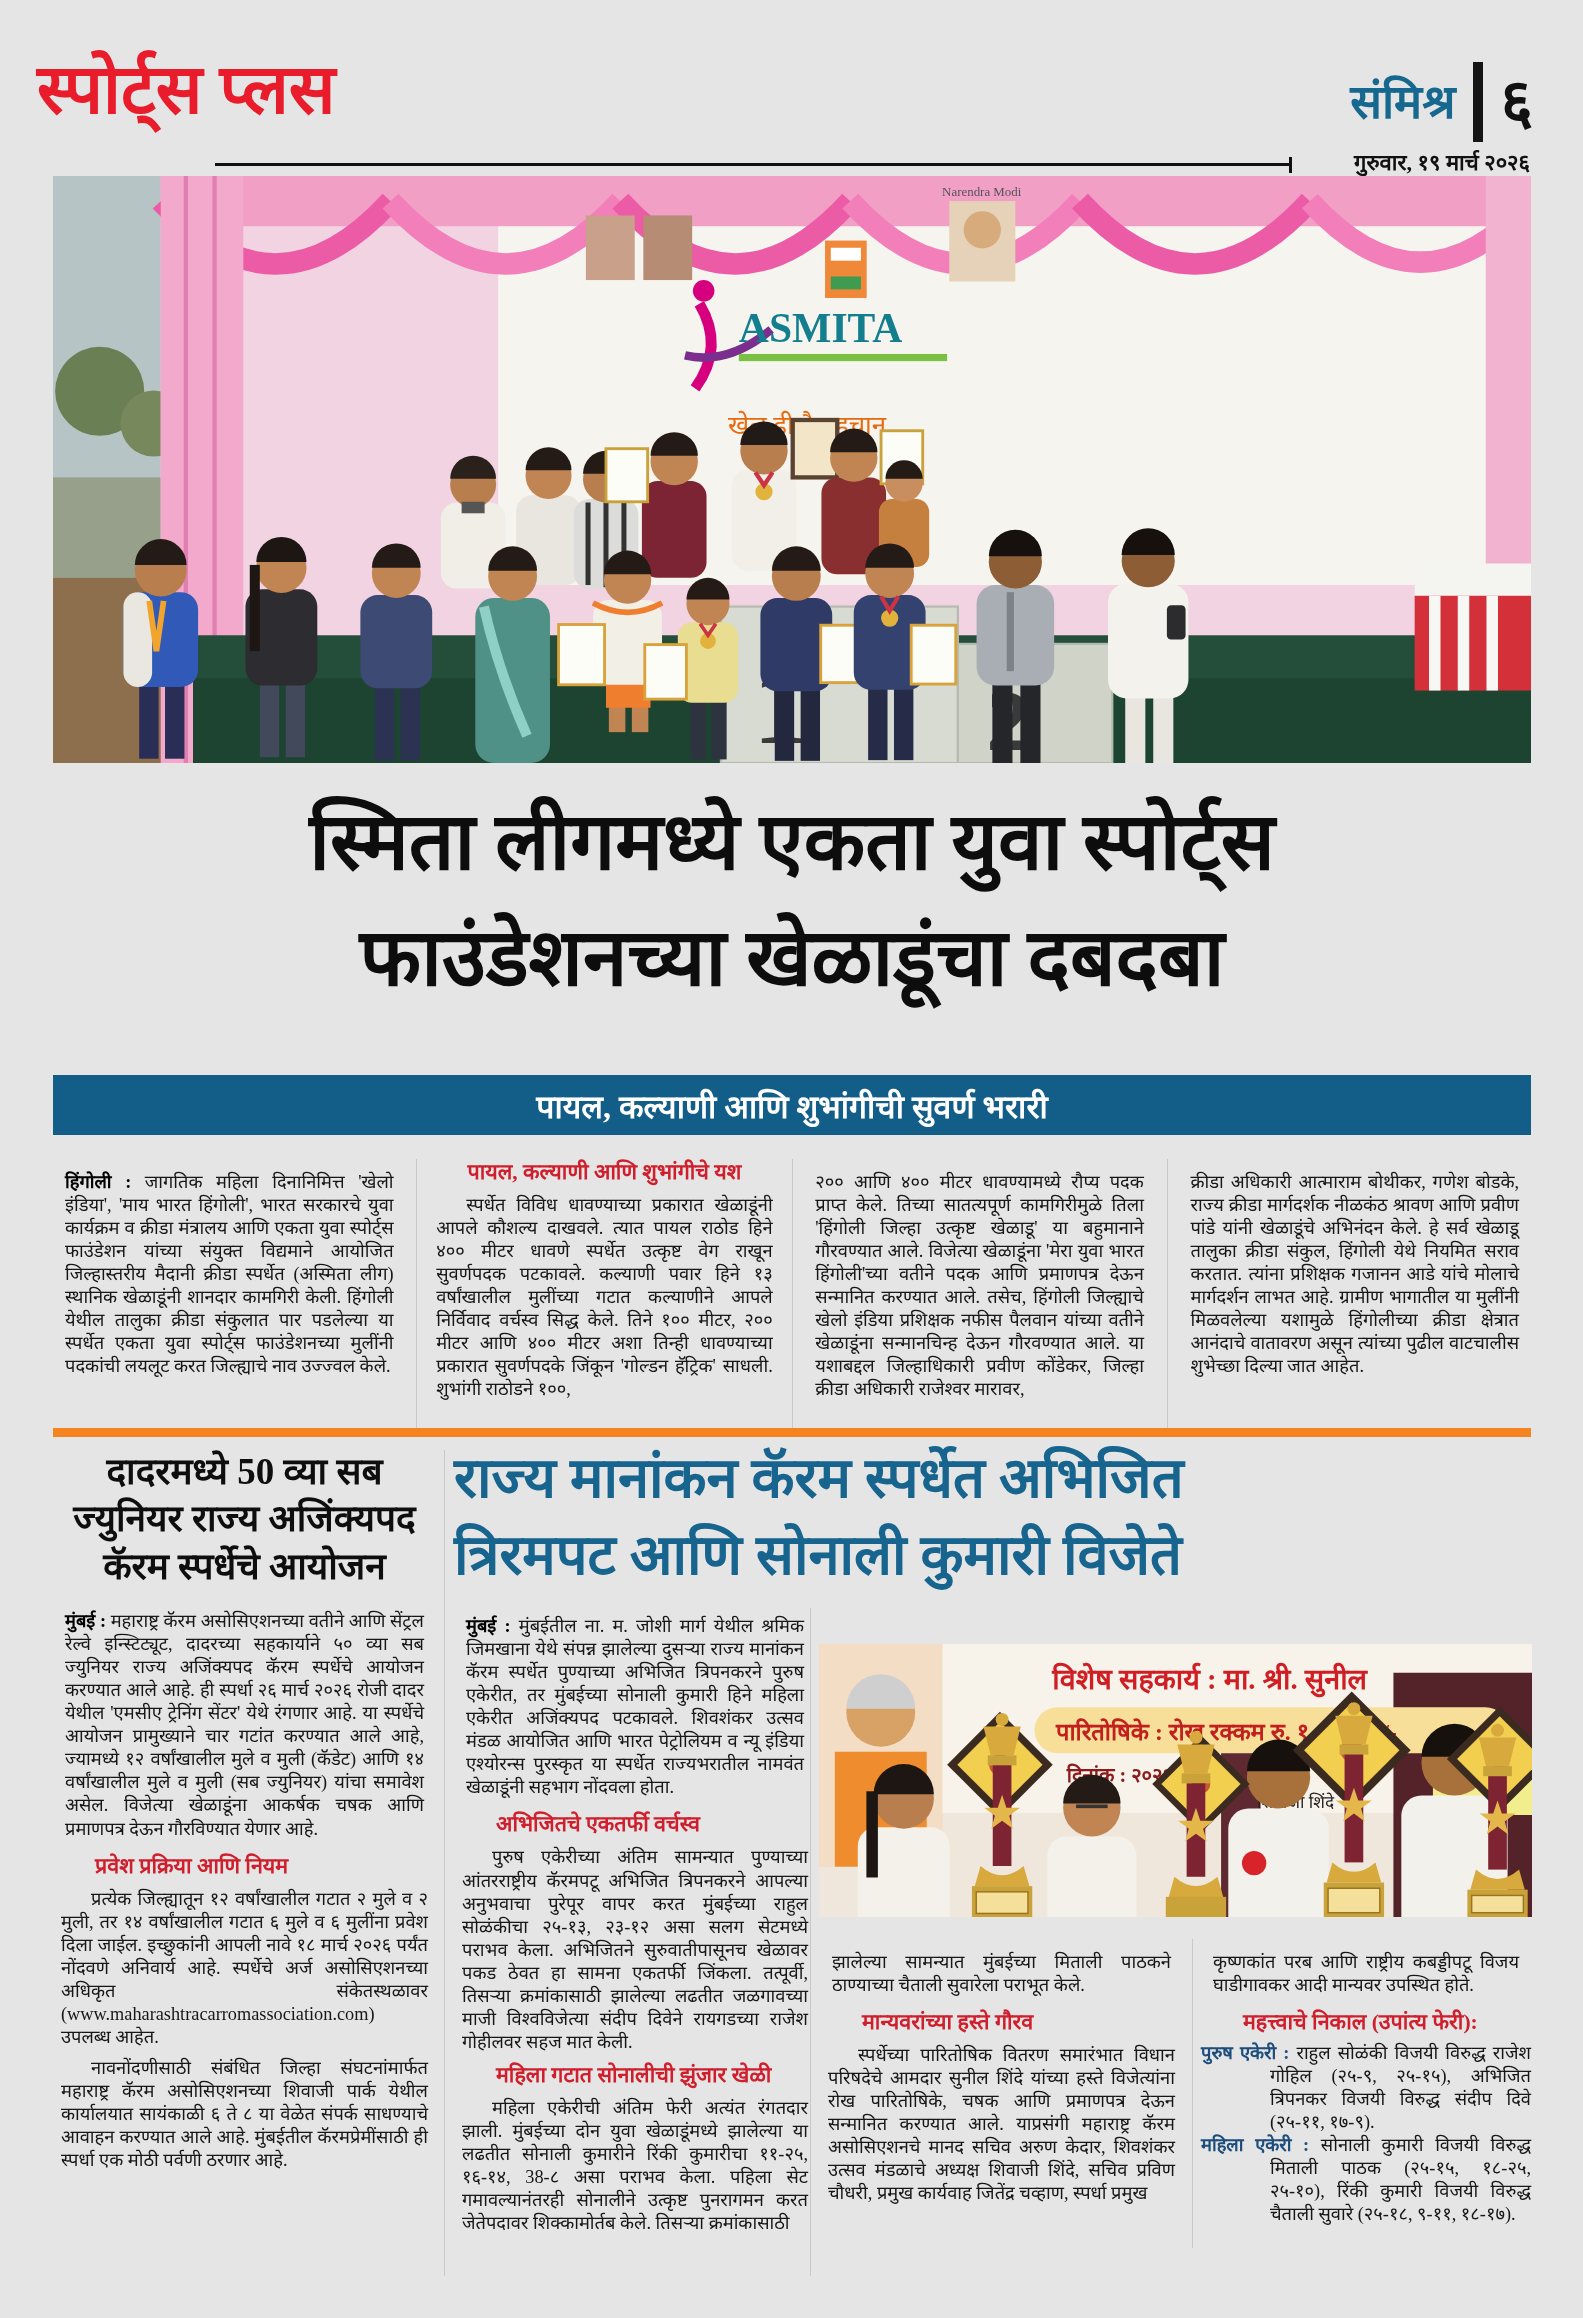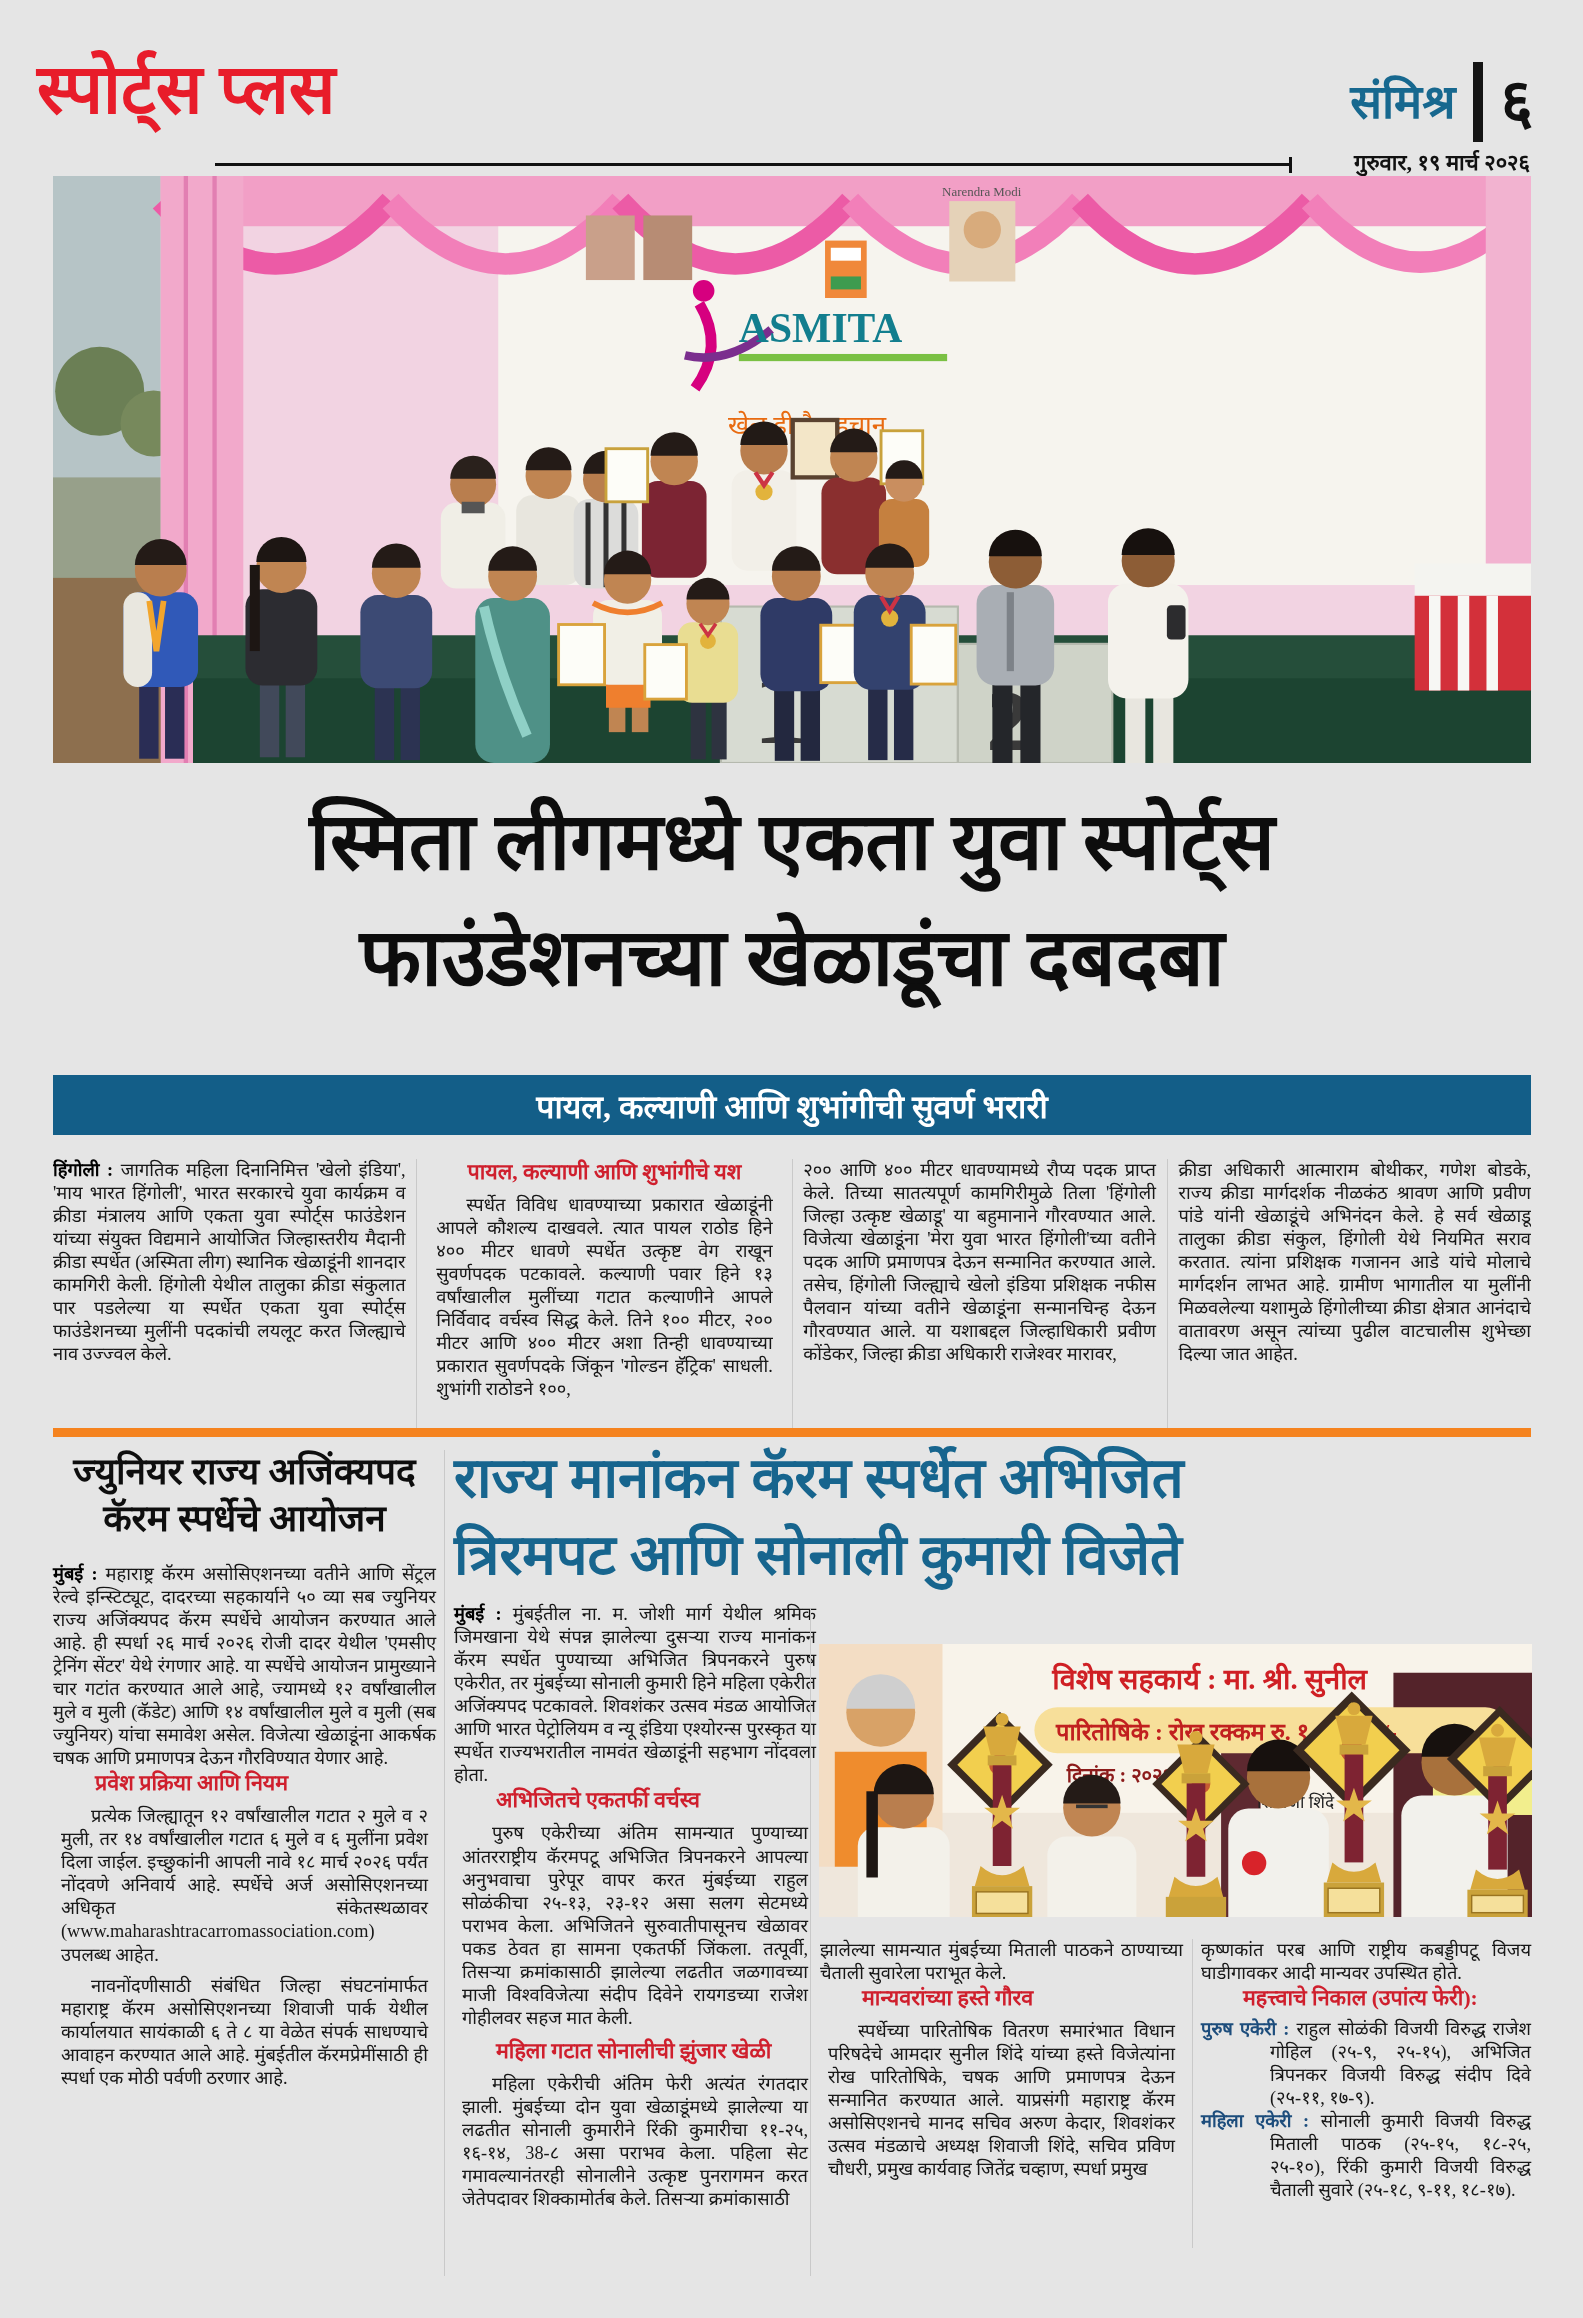--- a/index.html
+++ b/index.html
@@ -36,21 +36,21 @@
   .dateline{font-weight:800;color:#000;}
   .sub-red{color:#cf1f2d;font-weight:800;font-size:21.5px;margin:0 0 5.7px 0;}
   .sub-red.center{text-align:center;}
   .sub-red.ind{padding-left:42px;}
   .orange-rule{position:absolute;left:53px;top:1428px;width:1478px;height:8.6px;background:#f5831f;}
 
   
   .a2{position:absolute;left:53px;top:1448px;width:383px;}
   .a2 .head{font-size:37px;font-weight:900;line-height:1.28;text-align:center;color:#0e0e0e;}
   .a2 .body{margin-top:20px;font-size:18.3px;line-height:1.26;text-align:justify;color:#161616;}
-  p.np{margin:0;}
+  p.np{margin:12px;}
   p.ind{margin:8px;text-indent:30px;}
 
   
   .a3head{position:absolute;left:454px;top:1440px;width:1077px;text-align:left;
           font-size:56px;font-weight:900;line-height:1.38;color:#17658e;}
   .a3col1{position:absolute;left:454px;top:1603px;width:362px;font-size:18.3px;line-height:1.26;
           text-align:justify;color:#161616;}
   .a3colA{position:absolute;left:820px;top:1939px;width:363px;font-size:18.3px;line-height:1.26;
           text-align:justify;color:#161616;}
   .a3colB{position:absolute;left:1201px;top:1939px;width:330px;font-size:18.3px;line-height:1.26;
@@ -283,20 +283,21 @@
     </div>
     <div class="col">
       <p class="np">क्रीडा अधिकारी आत्माराम बोथीकर, गणेश बोडके, राज्य क्रीडा मार्गदर्शक नीळकंठ श्रावण आणि प्रवीण पांडे यांनी खेळाडूंचे अभिनंदन केले. हे सर्व खेळाडू तालुका क्रीडा संकुल, हिंगोली येथे नियमित सराव करतात. त्यांना प्रशिक्षक गजानन आडे यांचे मोलाचे मार्गदर्शन लाभत आहे. ग्रामीण भागातील या मुलींनी मिळवलेल्या यशामुळे हिंगोलीच्या क्रीडा क्षेत्रात आनंदाचे वातावरण असून त्यांच्या पुढील वाटचालीस शुभेच्छा दिल्या जात आहेत.</p>
     </div>
   </div>
 
   <div class="orange-rule"></div>
 
   <div class="a2">
     <div class="head">
+      <div>दादरमध्ये 50 व्या सब</div>
       <div>ज्युनियर राज्य अजिंक्यपद</div>
       <div>कॅरम स्पर्धेचे आयोजन</div>
     </div>
     <div class="body">
       <p class="np"><span class="dateline">मुंबई :</span>
         <span>महाराष्ट्र कॅरम असोसिएशनच्या वतीने आणि सेंट्रल रेल्वे इन्स्टिट्यूट, दादरच्या सहकार्याने ५० व्या सब ज्युनियर राज्य अजिंक्यपद कॅरम स्पर्धेचे आयोजन करण्यात आले आहे. ही स्पर्धा २६ मार्च २०२६ रोजी दादर येथील 'एमसीए ट्रेनिंग सेंटर' येथे रंगणार आहे. या स्पर्धेचे आयोजन प्रामुख्याने चार गटांत करण्यात आले आहे, ज्यामध्ये १२ वर्षांखालील मुले व मुली (कॅडेट) आणि १४ वर्षांखालील मुले व मुली (सब ज्युनियर) यांचा समावेश असेल. विजेत्या खेळाडूंना आकर्षक चषक आणि प्रमाणपत्र देऊन गौरविण्यात येणार आहे.</span></p>
       <div class="sub-red ind">प्रवेश प्रक्रिया आणि नियम</div>
       <p class="ind">प्रत्येक जिल्ह्यातून १२ वर्षांखालील गटात २ मुले व २ मुली, तर १४ वर्षांखालील गटात ६ मुले व ६ मुलींना प्रवेश दिला जाईल. इच्छुकांनी आपली नावे १८ मार्च २०२६ पर्यंत नोंदवणे अनिवार्य आहे. स्पर्धेचे अर्ज असोसिएशनच्या अधिकृत संकेतस्थळावर (www.maharashtracarromassociation.com) उपलब्ध आहेत.</p>
       <p class="ind">नावनोंदणीसाठी संबंधित जिल्हा संघटनांमार्फत महाराष्ट्र कॅरम असोसिएशनच्या शिवाजी पार्क येथील कार्यालयात सायंकाळी ६ ते ८ या वेळेत संपर्क साधण्याचे आवाहन करण्यात आले आहे. मुंबईतील कॅरमप्रेमींसाठी ही स्पर्धा एक मोठी पर्वणी ठरणार आहे.</p>
     </div>

